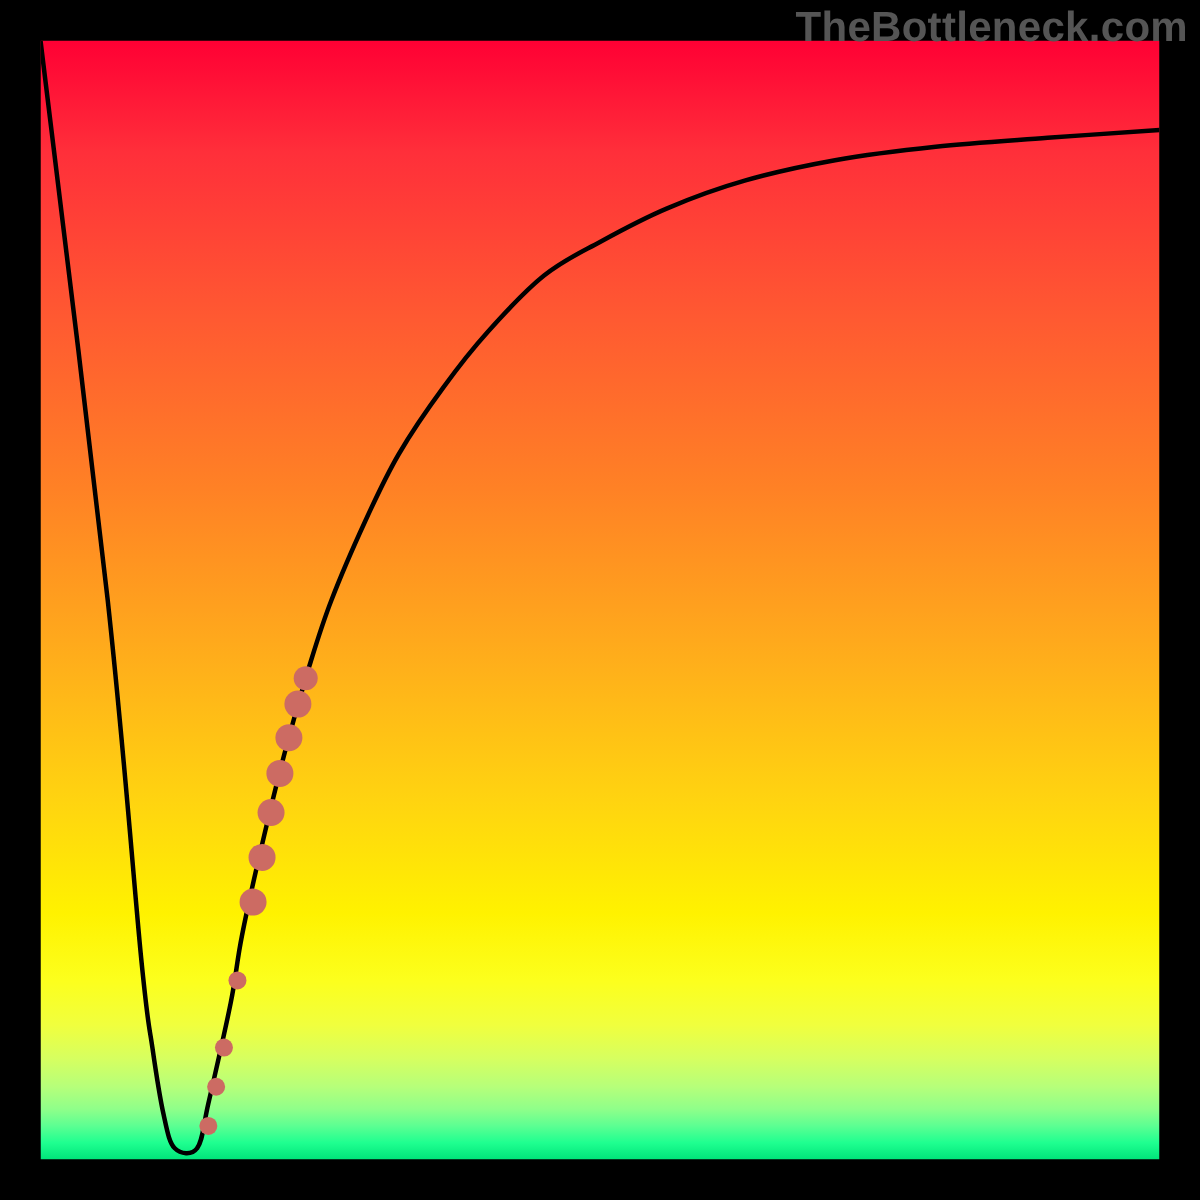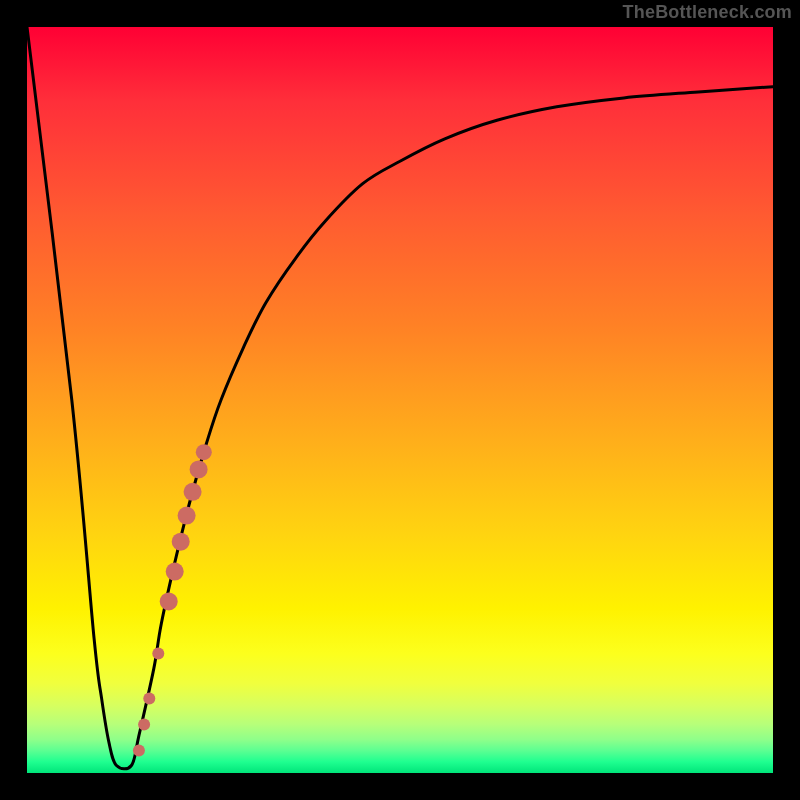--- a/index.html
+++ b/index.html
@@ -14,21 +14,21 @@
     position: relative;
     width: 800px;
     height: 800px;
     background: #000;
   }
   .watermark {
     position: absolute;
     top: 2px;
     right: 8px;
     color: #555;
-    font-size: 18px;
+    font-size: 28px;
     font-weight: 600;
     letter-spacing: 0.2px;
     z-index: 5;
     user-select: none;
   }
   .plot {
     position: absolute;
     left: 27px;
     top: 27px;
     width: 746px;

